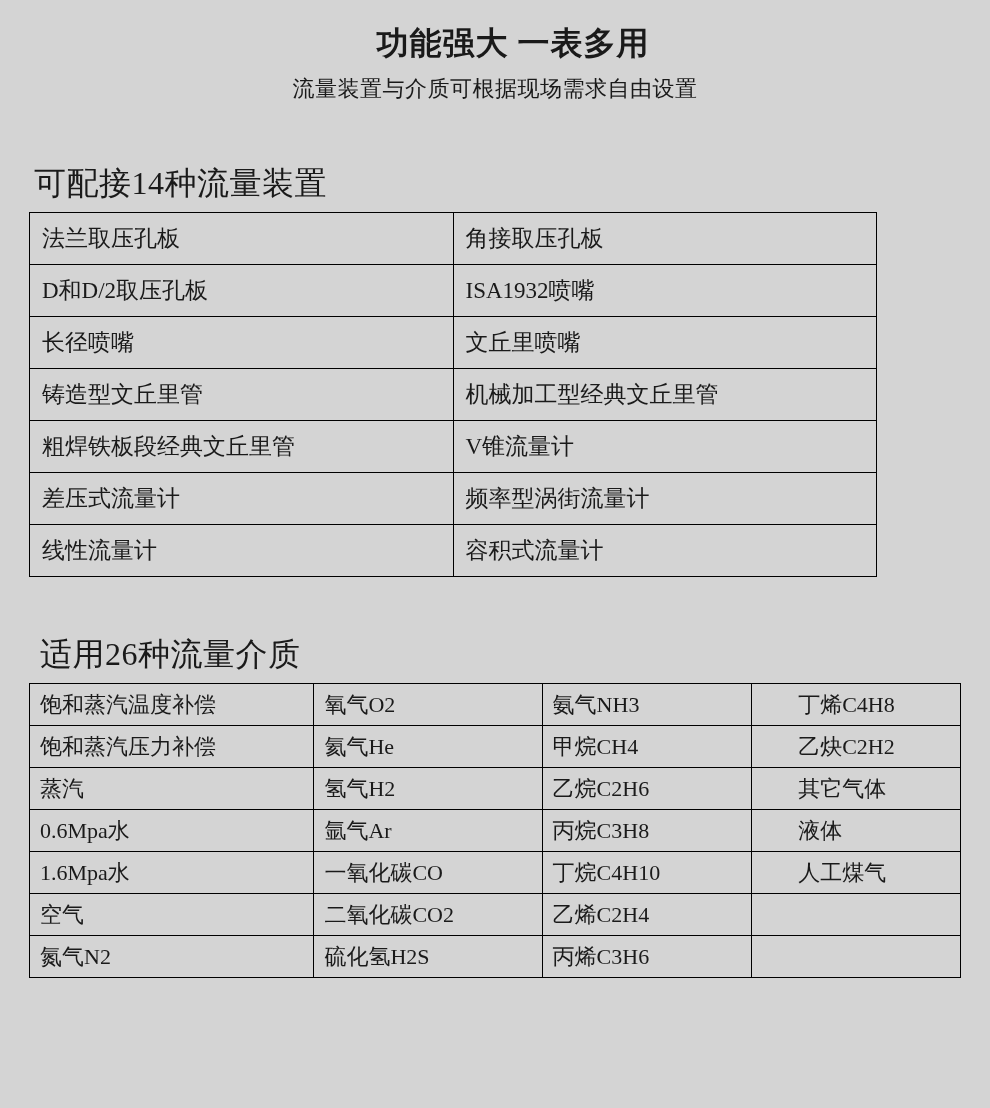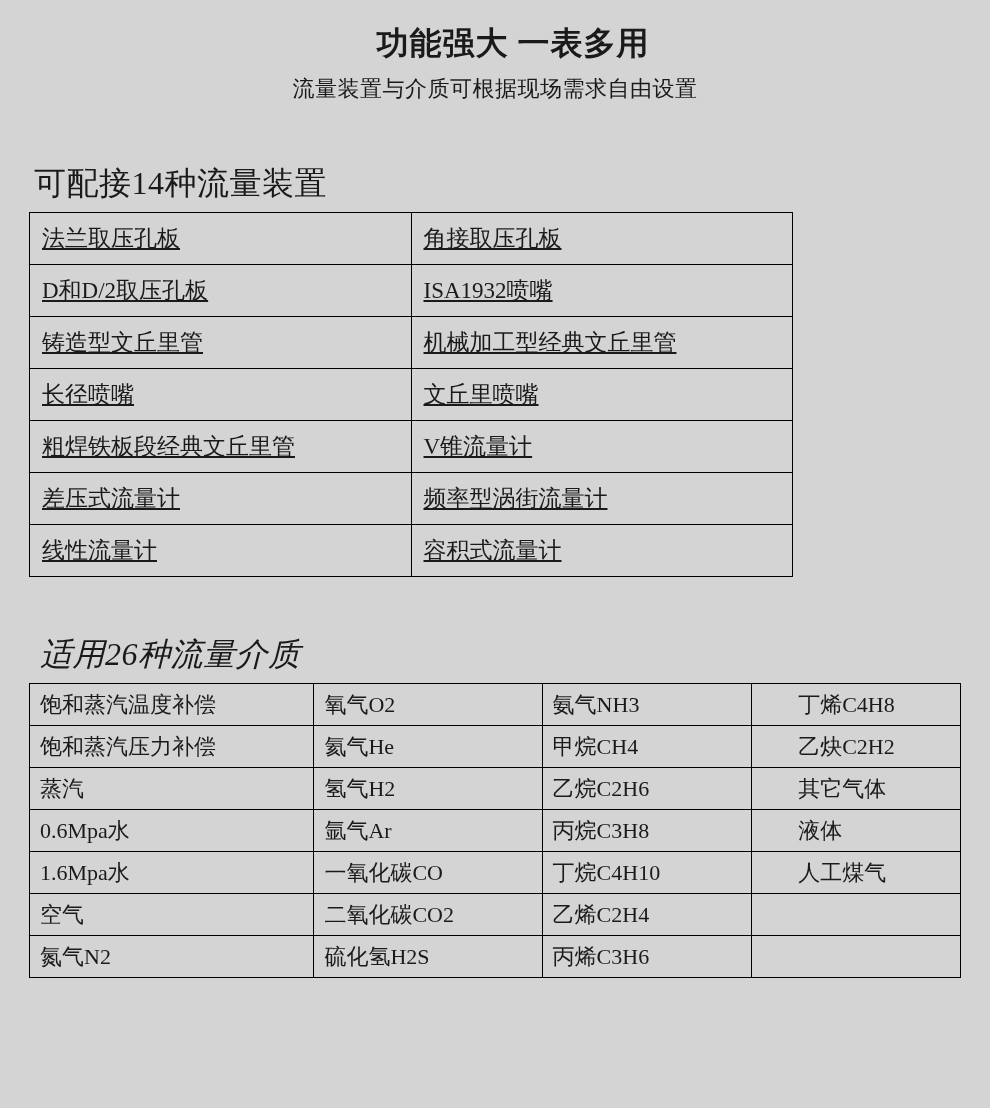--- a/index.html
+++ b/index.html
@@ -39,39 +39,38 @@
   .section {
     margin-top: 6px;
   }
   .section-heading {
     font-size: 32px;
     margin: 0 0 6px 34px;
     letter-spacing: 0.5px;
   }
   .sec1 { margin-top: 58px; }
   .sec2 { margin-top: 56px; }
-  .sec2 .section-heading { margin-left: 40px; font-style: italic; }
+  .sec2 .section-heading { margin-left: 40px; }
 
   table.grid {
     border-collapse: collapse;
     margin: 0 auto;
     background: #d4d4d4;
   }
   table.grid td {
     border: 1px solid #000;
     font-size: 23px;
     padding: 7px 0 7px 12px;
     vertical-align: middle;
     line-height: 1.2;
   }
   
   #devices-table {
-    width: 764px;
+    width: 848px;
     margin-left: 29px;
-    text-decoration: underline;
   }
   #devices-table td {
     height: 37px;
     width: 50%;
   }
   #devices-table td.c2 { }
 
   
   #media-table {
     width: 932px;
@@ -102,26 +101,26 @@
       <tbody>
         <tr>
           <td class="c1">法兰取压孔板</td>
           <td class="c2">角接取压孔板</td>
         </tr>
         <tr>
           <td class="c1">D和D/2取压孔板</td>
           <td class="c2">ISA1932喷嘴</td>
         </tr>
         <tr>
+          <td class="c1">长径喷嘴</td>
+          <td class="c2">文丘里喷嘴</td>
+        </tr>
+        <tr>
           <td class="c1">铸造型文丘里管</td>
           <td class="c2">机械加工型经典文丘里管</td>
-        </tr>
-        <tr>
-          <td class="c1">长径喷嘴</td>
-          <td class="c2">文丘里喷嘴</td>
         </tr>
         <tr>
           <td class="c1">粗焊铁板段经典文丘里管</td>
           <td class="c2">V锥流量计</td>
         </tr>
         <tr>
           <td class="c1">差压式流量计</td>
           <td class="c2">频率型涡街流量计</td>
         </tr>
         <tr>

